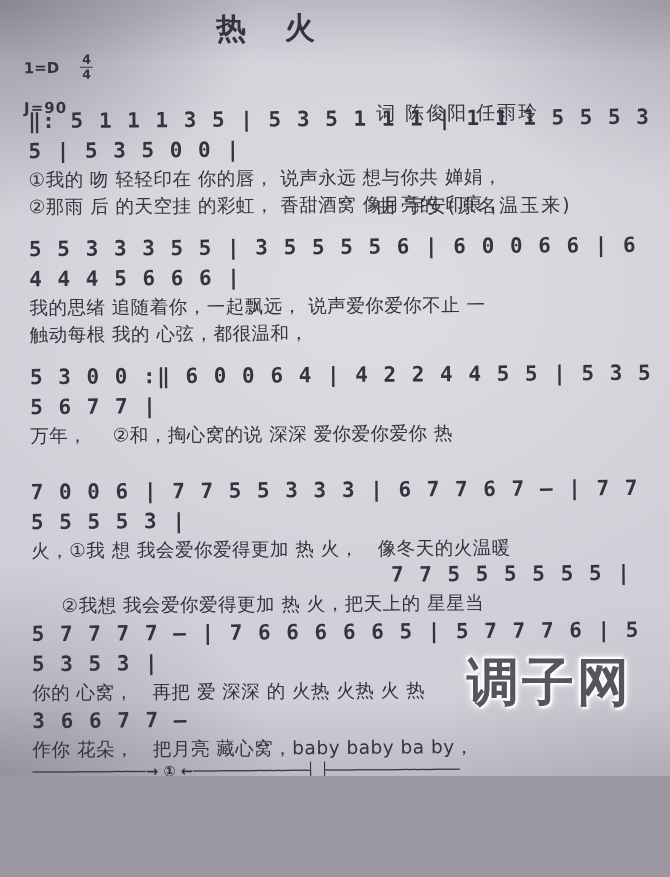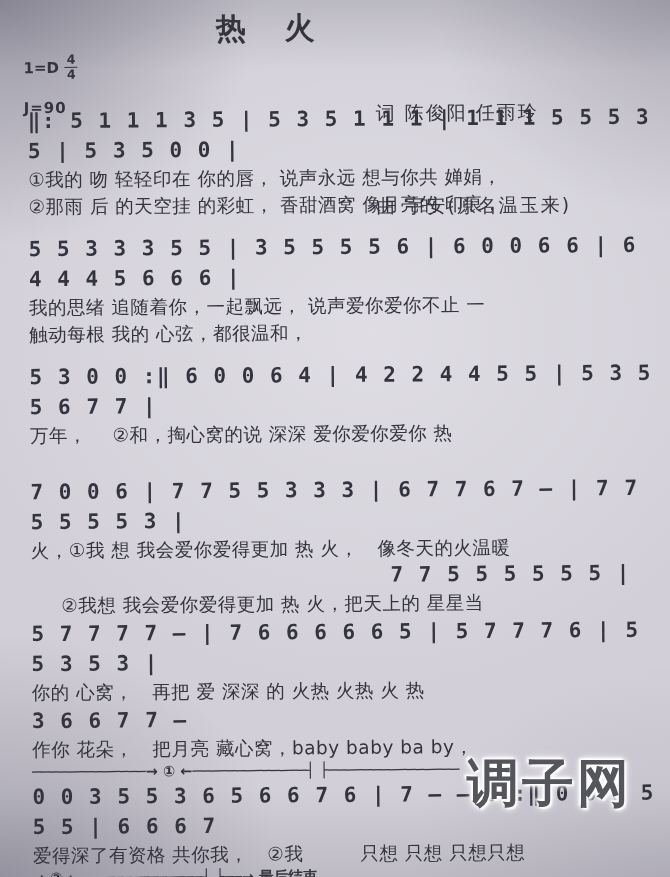--- a/index.html
+++ b/index.html
@@ -5,21 +5,21 @@
   :root{
     --paper:#d2cfd8; --ink:#34343e; --watermark-text:#55555c; --watermark-url:#95928e;
   }
   html,body{margin:0;padding:0;}
   body{
     width:670px;height:877px;overflow:hidden;
     font-family:"DejaVu Sans",sans-serif;
     background:#9a97a0;
   }
   .paper{
-    position:relative;width:670px;height:877px;overflow:hidden;
+    position:relative;width:670px;height:776px;overflow:hidden;
     background:var(--paper);
     color:var(--ink);
   }
   
   .paper::before{
     content:"";position:absolute;inset:0;pointer-events:none;z-index:1;
     background:
       radial-gradient(90% 60% at 55% 38%, rgba(255,255,255,0.30), rgba(255,255,255,0) 70%),
       radial-gradient(55% 40% at 0% 0%, rgba(40,40,58,0.34), rgba(40,40,58,0) 70%),
       radial-gradient(50% 35% at 100% 0%, rgba(40,40,58,0.20), rgba(40,40,58,0) 70%),
@@ -31,21 +31,21 @@
 
   .title{
     position:absolute;top:8px;left:0;right:120px;text-align:center;
     font-size:30px;font-weight:bold;letter-spacing:14px;color:var(--ink);
   }
   .credits{
     position:absolute;top:36px;left:378px;
     font-size:19px;line-height:31px;letter-spacing:2px;white-space:pre;
   }
   .keyblock{position:absolute;top:52px;left:26px;font-size:15px;line-height:22px;}
-  .keyline{display:flex;align-items:center;gap:6px;font-weight:600;}
+  .keyline{display:flex;align-items:center;gap:21px;font-weight:600;}
   .meter{display:inline-flex;flex-direction:column;align-items:center;font-size:12.5px;line-height:12px;font-weight:bold;}
   .meter .num{border-bottom:1px solid var(--ink);padding:0 2px 1px;}
   .meter .den{padding-top:1px;}
   .tempo{margin-top:16px;font-weight:600;letter-spacing:1px;}
 
   .score{position:absolute;top:104px;left:30px;right:14px;}
   .row{white-space:pre-wrap;color:var(--ink);}
   .notes,.notes-gap,.notes-gap2,.notes-right{
     font-weight:600;font-size:21px;line-height:30px;letter-spacing:1.5px;
     font-family:"DejaVu Sans Mono","DejaVu Sans",monospace;

